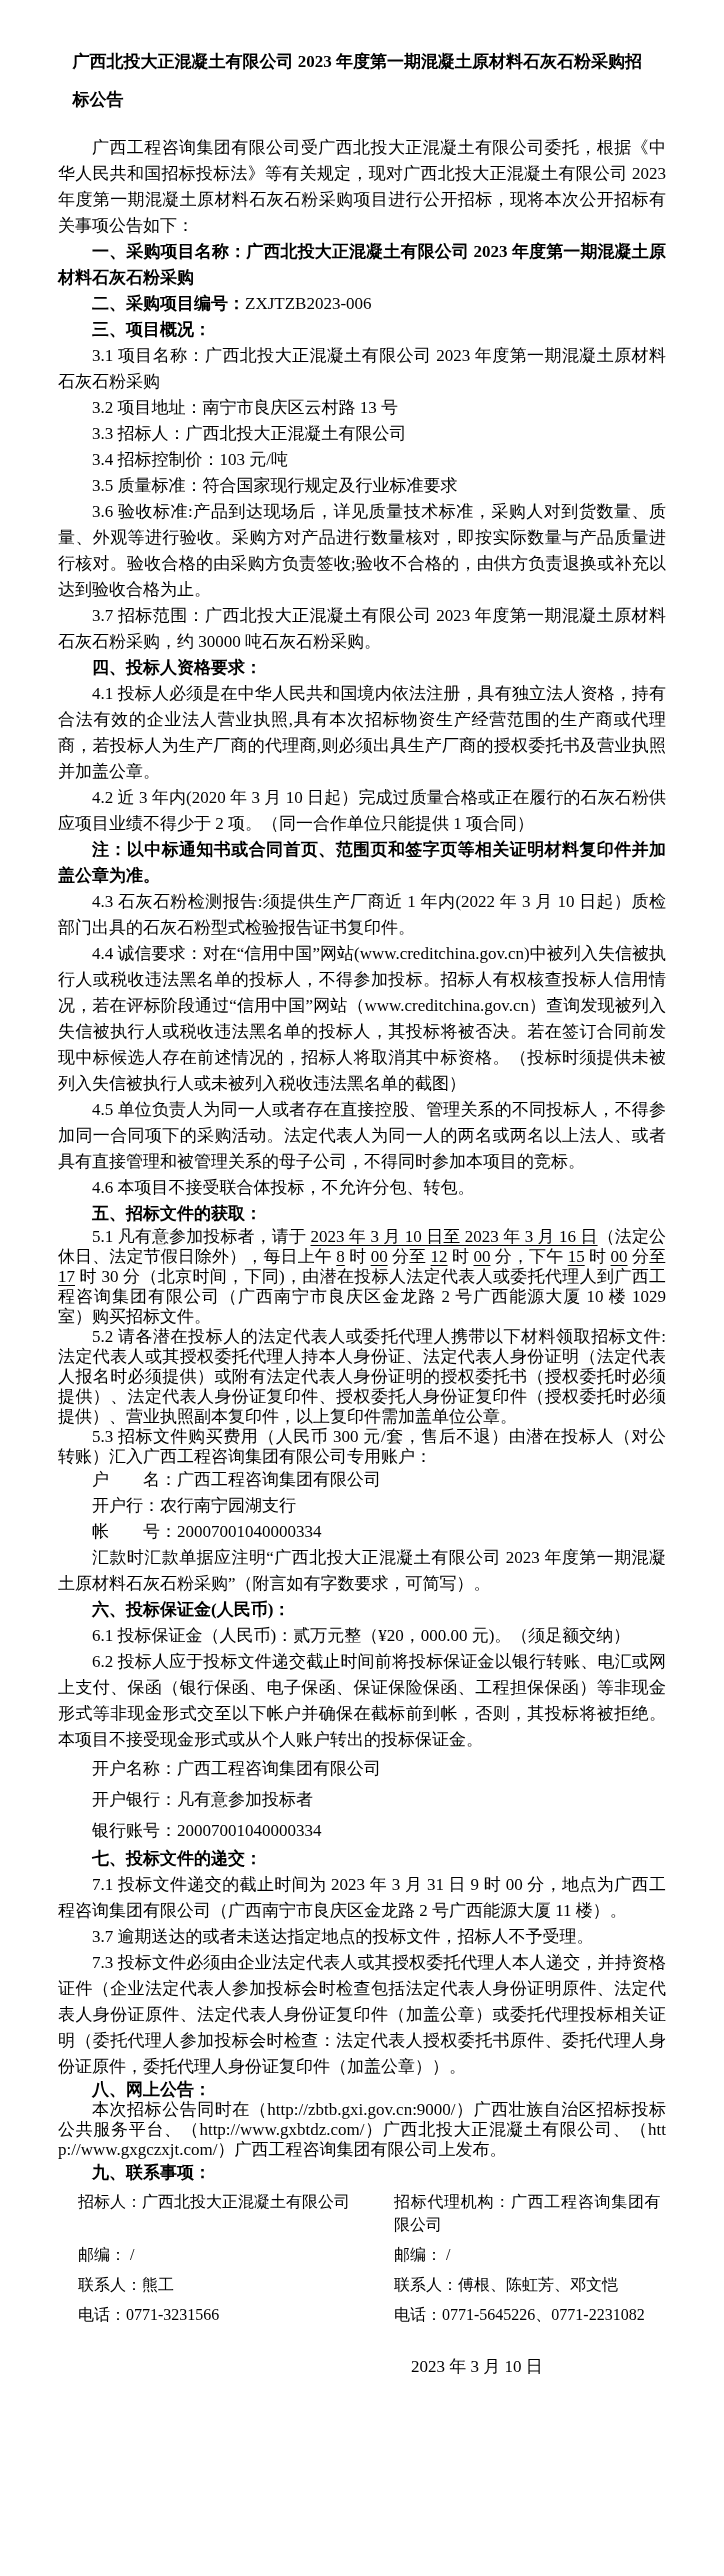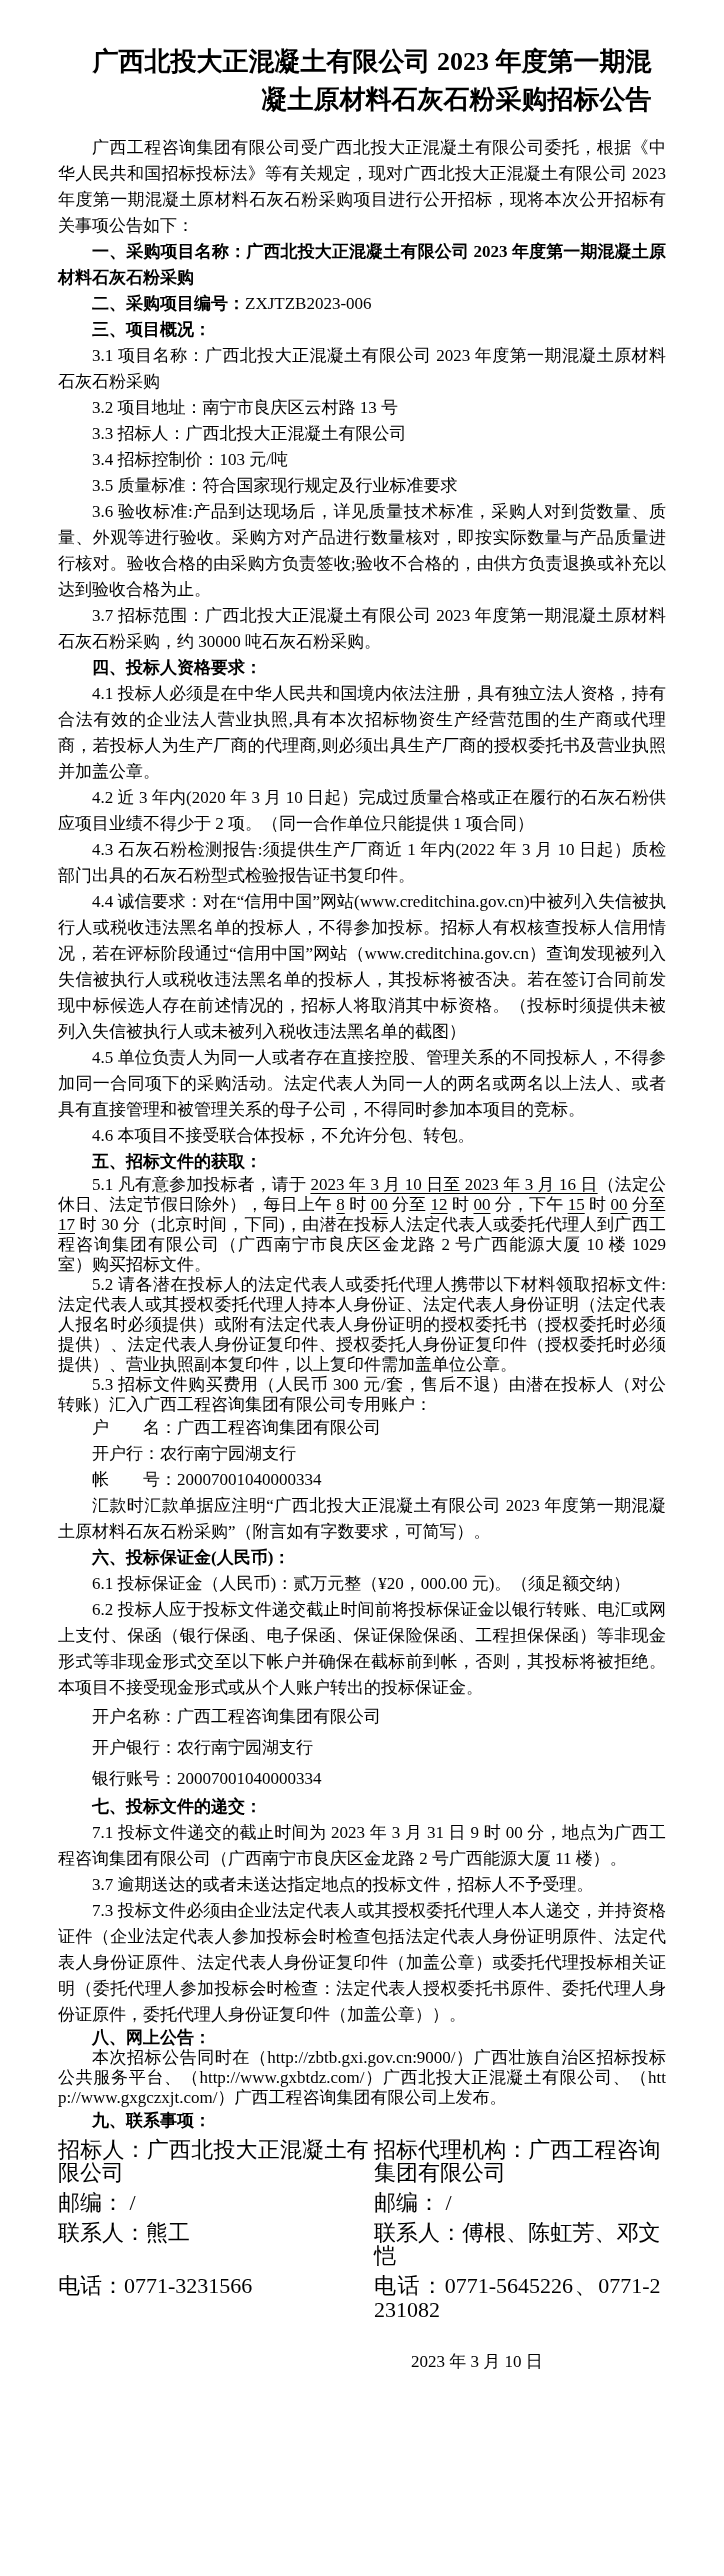--- a/index.html
+++ b/index.html
@@ -11,43 +11,44 @@
     font-family: "Liberation Serif", "DejaVu Serif", serif;
     overflow: hidden;
   }
   .page {
     box-sizing: border-box;
     width: 724px;
     height: 2576px;
     padding: 43px 58px 0 58px;
   }
   .title {
-    font-size: 26px;
+    font-size: 17px;
     font-weight: bold;
-    text-align: right;
+    text-align: left;
     line-height: 38px;
     margin: 0 auto 16.3px auto;
     max-width: 579px;
   }
   p.para {
     margin: 0;
     font-size: 17px;
     line-height: 26px;
     text-align: justify;
     text-indent: 2em;
     word-break: break-all;
   }
   p.para.bold { font-weight: bold; }
   p.para.tight { line-height: 20px; }
   p.para.loose { line-height: 31px; }
   span.u { text-decoration: underline; text-underline-offset: 2.7px; }
   span.b { font-weight: bold; }
   .contact {
     margin-top: 3.6px;
-    font-size: 22px;
+    font-size: 16px;
+    margin-left: 20px;
   }
   .contact-row {
     display: grid;
     grid-template-columns: 316px 1fr;
     margin-bottom: 6.3px;
   }
   .contact-cell {
     line-height: 23.5px;
     text-align: justify;
     word-break: break-all;
@@ -73,37 +74,38 @@
       <p class="para"><span>3.1 项目名称：广西北投大正混凝土有限公司 2023 年度第一期混凝土原材料石灰石粉采购</span></p>
       <p class="para"><span>3.2 项目地址：南宁市良庆区云村路 13 号</span></p>
       <p class="para"><span>3.3 招标人：广西北投大正混凝土有限公司</span></p>
       <p class="para"><span>3.4 招标控制价：103 元/吨</span></p>
       <p class="para"><span>3.5 质量标准：符合国家现行规定及行业标准要求</span></p>
       <p class="para"><span>3.6 验收标准:产品到达现场后，详见质量技术标准，采购人对到货数量、质量、外观等进行验收。采购方对产品进行数量核对，即按实际数量与产品质量进行核对。验收合格的由采购方负责签收;验收不合格的，由供方负责退换或补充以达到验收合格为止。</span></p>
       <p class="para"><span>3.7 招标范围：广西北投大正混凝土有限公司 2023 年度第一期混凝土原材料石灰石粉采购，约 30000 吨石灰石粉采购。</span></p>
       <p class="para bold"><span>四、投标人资格要求：</span></p>
       <p class="para"><span>4.1 投标人必须是在中华人民共和国境内依法注册，具有独立法人资格，持有合法有效的企业法人营业执照,具有本次招标物资生产经营范围的生产商或代理商，若投标人为生产厂商的代理商,则必须出具生产厂商的授权委托书及营业执照并加盖公章。</span></p>
       <p class="para"><span>4.2 近 3 年内(2020 年  3 月 10 日起）完成过质量合格或正在履行的石灰石粉供应项目业绩不得少于 2 项。（同一合作单位只能提供 1 项合同）</span></p>
+      <p class="para bold"><span>注：以中标通知书或合同首页、范围页和签字页等相关证明材料复印件并加盖公章为准。</span></p>
       <p class="para"><span>4.3 石灰石粉检测报告:须提供生产厂商近 1 年内(2022 年 3 月 10 日起）质检部门出具的石灰石粉型式检验报告证书复印件。</span></p>
       <p class="para"><span>4.4 诚信要求：对在“信用中国”网站(www.creditchina.gov.cn)中被列入失信被执行人或税收违法黑名单的投标人，不得参加投标。招标人有权核查投标人信用情况，若在评标阶段通过“信用中国”网站（www.creditchina.gov.cn）查询发现被列入失信被执行人或税收违法黑名单的投标人，其投标将被否决。若在签订合同前发现中标候选人存在前述情况的，招标人将取消其中标资格。（投标时须提供未被列入失信被执行人或未被列入税收违法黑名单的截图）</span></p>
       <p class="para"><span>4.5 单位负责人为同一人或者存在直接控股、管理关系的不同投标人，不得参加同一合同项下的采购活动。法定代表人为同一人的两名或两名以上法人、或者具有直接管理和被管理关系的母子公司，不得同时参加本项目的竞标。</span></p>
       <p class="para"><span>4.6 本项目不接受联合体投标，不允许分包、转包。</span></p>
       <p class="para bold"><span>五、招标文件的获取：</span></p>
       <p class="para tight"><span>5.1 凡有意参加投标者，请于 </span><span class="u">2023 年 3 月 10 日至 2023 年 3 月 16 日</span><span>（法定公休日、法定节假日除外），每日上午 </span><span class="u">8</span><span> 时 </span><span class="u">00</span><span> 分至 </span><span class="u">12</span><span> 时 </span><span class="u">00</span><span> 分，下午 </span><span class="u">15</span><span> 时 </span><span class="u">00</span><span> 分至 </span><span class="u">17</span><span> 时 30 分（北京时间，下同)，由潜在投标人法定代表人或委托代理人到广西工程咨询集团有限公司（广西南宁市良庆区金龙路 2 号广西能源大厦 10 楼 1029 室）购买招标文件。</span></p>
       <p class="para tight"><span>5.2 请各潜在投标人的法定代表人或委托代理人携带以下材料领取招标文件: 法定代表人或其授权委托代理人持本人身份证、法定代表人身份证明（法定代表人报名时必须提供）或附有法定代表人身份证明的授权委托书（授权委托时必须提供）、法定代表人身份证复印件、授权委托人身份证复印件（授权委托时必须提供）、营业执照副本复印件，以上复印件需加盖单位公章。</span></p>
       <p class="para tight"><span>5.3 招标文件购买费用（人民币 300 元/套，售后不退）由潜在投标人（对公转账）汇入广西工程咨询集团有限公司专用账户：</span></p>
       <p class="para"><span>户　　名：广西工程咨询集团有限公司</span></p>
       <p class="para"><span>开户行：农行南宁园湖支行</span></p>
       <p class="para"><span>帐　　号：20007001040000334</span></p>
       <p class="para"><span>汇款时汇款单据应注明“广西北投大正混凝土有限公司 2023 年度第一期混凝土原材料石灰石粉采购”（附言如有字数要求，可简写）。</span></p>
       <p class="para bold"><span>六、投标保证金(人民币)：</span></p>
       <p class="para"><span>6.1 投标保证金（人民币)：贰万元整（¥20，000.00 元)。（须足额交纳）</span></p>
       <p class="para"><span>6.2 投标人应于投标文件递交截止时间前将投标保证金以银行转账、电汇或网上支付、保函（银行保函、电子保函、保证保险保函、工程担保保函）等非现金形式等非现金形式交至以下帐户并确保在截标前到帐，否则，其投标将被拒绝。本项目不接受现金形式或从个人账户转出的投标保证金。</span></p>
       <p class="para loose"><span>开户名称：广西工程咨询集团有限公司</span></p>
-      <p class="para loose"><span>开户银行：农行南宁园湖支行</span></p>
+      <p class="para loose"><span>开户银行：凡有意参加投标者</span></p>
       <p class="para loose"><span>银行账号：20007001040000334</span></p>
       <p class="para bold"><span>七、投标文件的递交：</span></p>
       <p class="para"><span>7.1 投标文件递交的截止时间为 2023 年 3 月 31 日 9 时 00 分，地点为广西工程咨询集团有限公司（广西南宁市良庆区金龙路 2 号广西能源大厦 11 楼）。</span></p>
       <p class="para"><span>3.7 逾期送达的或者未送达指定地点的投标文件，招标人不予受理。</span></p>
       <p class="para"><span>7.3 投标文件必须由企业法定代表人或其授权委托代理人本人递交，并持资格证件（企业法定代表人参加投标会时检查包括法定代表人身份证明原件、法定代表人身份证原件、法定代表人身份证复印件（加盖公章）或委托代理投标相关证明（委托代理人参加投标会时检查：法定代表人授权委托书原件、委托代理人身份证原件，委托代理人身份证复印件（加盖公章））。</span></p>
       <p class="para bold tight"><span>八、网上公告：</span></p>
       <p class="para tight"><span>本次招标公告同时在（http://zbtb.gxi.gov.cn:9000/）广西壮族自治区招标投标公共服务平台、（http://www.gxbtdz.com/）广西北投大正混凝土有限公司、（http://www.gxgczxjt.com/）广西工程咨询集团有限公司上发布。</span></p>
       <p class="para bold"><span>九、联系事项：</span></p>
     </div>
   <div id="contact" class="contact">

